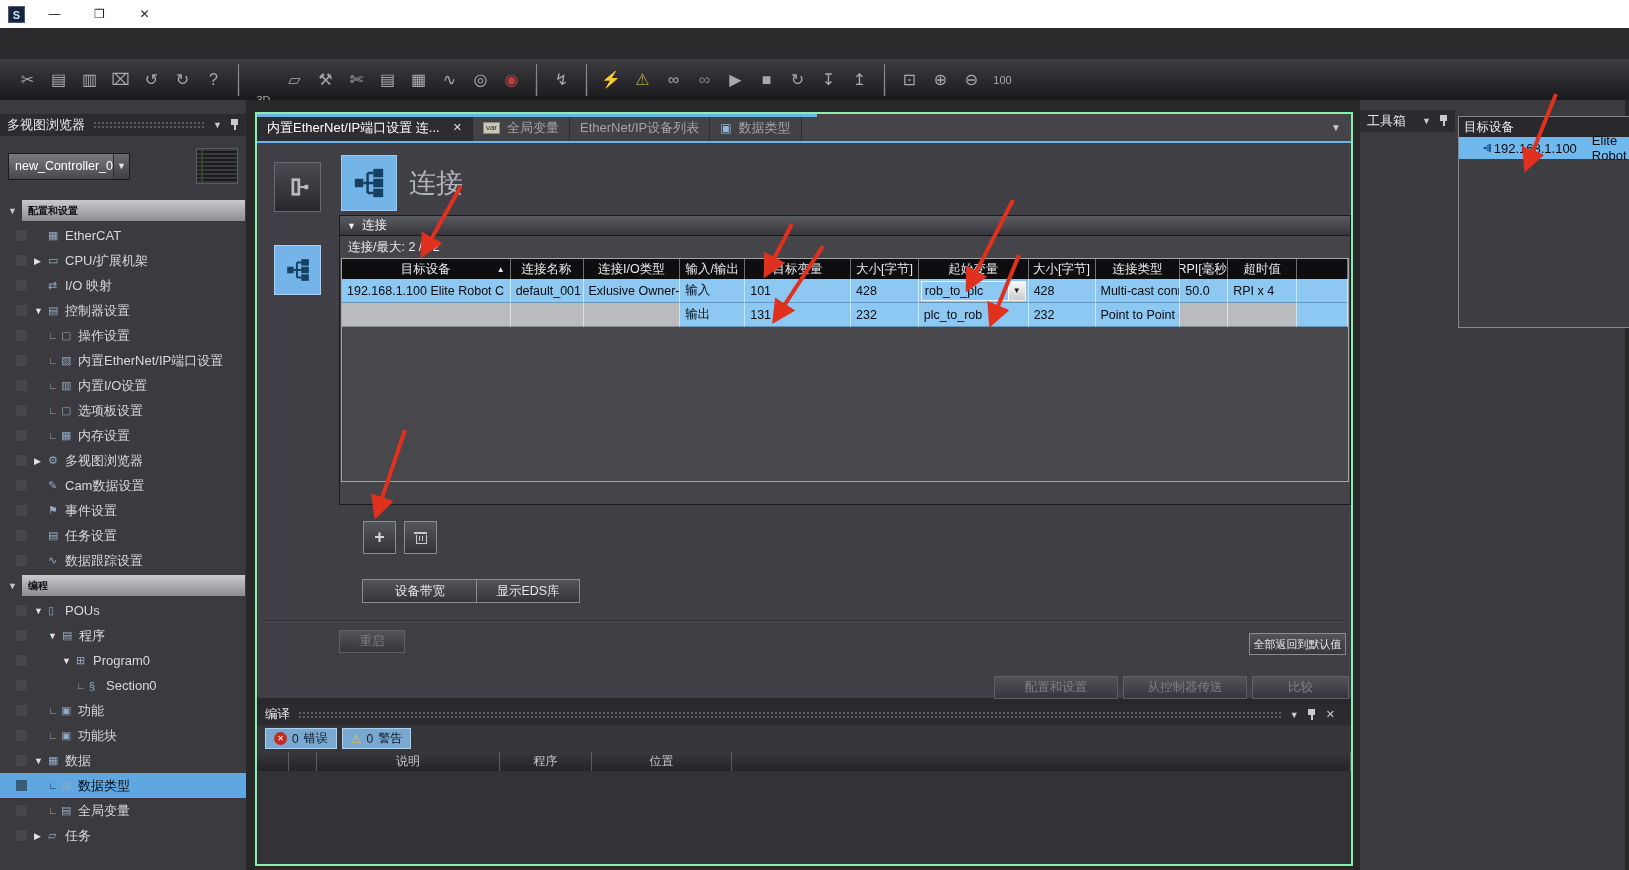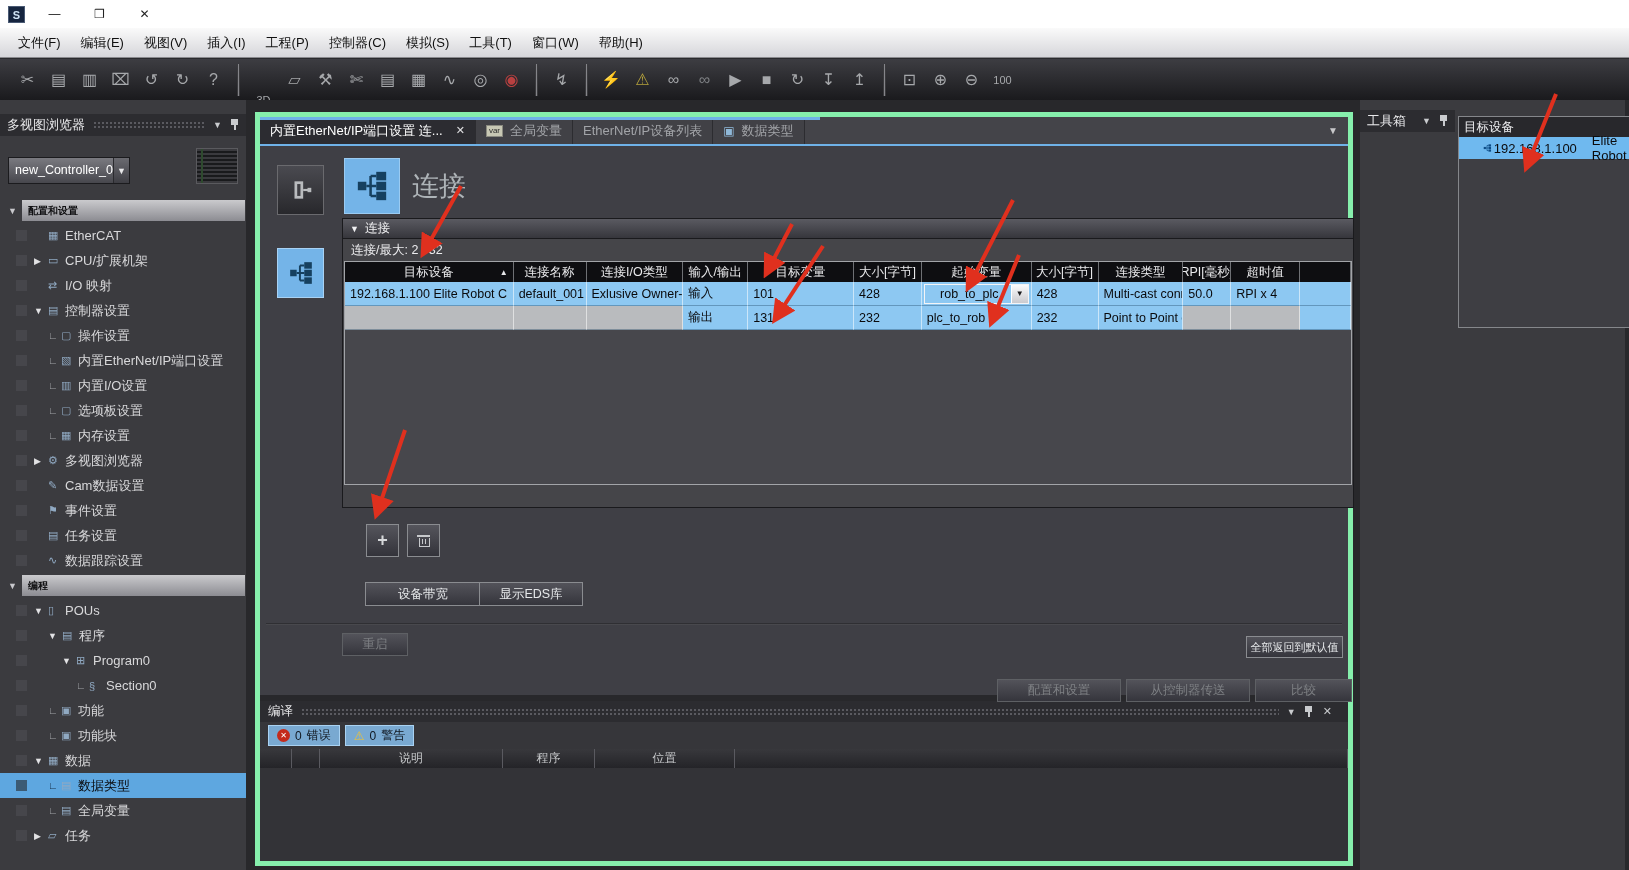--- a/index.html
+++ b/index.html
@@ -39,21 +39,21 @@
                 background:#3B3B3F; padding-top:14px; display:flex; flex-direction:column; }
   .panel-header { height:22px; background:#2C2C30; display:flex; align-items:center;
                   padding:0 7px; color:#E8E8EA; font-size:13px; flex:none; }
   .ph-dots { flex:1; height:8px; margin:0 8px;
              background-image:radial-gradient(#5A5A60 1px, transparent 1px); background-size:4px 4px; }
   .ph-chev { color:#C9CBCE; font-size:9px; margin-right:8px; }
   .pin { display:inline-block; width:9px; height:12px; position:relative; }
   .pin::before { content:""; position:absolute; left:1px; top:0; width:7px; height:6px; background:#C9CBCE; }
   .pin::after  { content:""; position:absolute; left:4px; top:6px; width:2px; height:5px; background:#C9CBCE; }
 
-  .controller-row { display:flex; align-items:flex-end; justify-content:space-between;
+  .controller-row { display:flex; align-items:center; justify-content:space-between;
                     margin:12px 6px 0 8px; flex:none; }
   .ctrl-select { width:122px; height:27px; display:flex; border:1px solid #1B1B1E;
                  background:linear-gradient(#7A7A80,#47474D); }
   .ctrl-select .lbl { flex:1; color:#FFF; font-size:12.5px; line-height:25px; padding-left:6px; }
   .ctrl-select .arr { width:20px; border-left:1px solid #2A2A2E; background:linear-gradient(#6A6A70,#3E3E44);
                       color:#E8E8EA; font-size:9px; display:flex; align-items:center; justify-content:center; }
   .ctrl-img { width:42px; height:36px; margin-right:2px; background:#141417; border:1px solid #5A5A5E;
               background-image:linear-gradient(90deg,#2E4A2E 2px,transparent 2px),
                  repeating-linear-gradient(#3A3A3E 0 2px, #191A1C 2px 4px);
               background-size:6px 100%, 100% 100%; background-repeat:no-repeat; background-position:4px 0,0 0; }
@@ -66,21 +66,21 @@
   .tr-arrow { width:14px; font-size:9px; color:#E2E2E4; flex:none; }
   .tr-prefix { width:13px; font-size:10px; color:#9FA1A5; flex:none; }
   .tree-row.selected .tr-prefix { color:#17324A; }
   .tr-icon { width:17px; font-size:11px; color:#90A9C2; flex:none; }
   .tr-sect-arrow { width:14px; font-size:9px; color:#C8C8CC; flex:none; }
   .tr-sect-bar { flex:1; height:21px; line-height:21px; margin-right:1px; padding-left:6px;
                  background:linear-gradient(#CACACD,#8C8C92); color:#101012; font-weight:bold; font-size:10px; }
 
   
   .center-col { position:absolute; left:255px; top:12px; width:1098px; height:754px;
-                border:5px solid #86efac; background:#3F3F45; display:flex; flex-direction:column; }
+                border:2px solid #86efac; background:#3F3F45; display:flex; flex-direction:column; }
   .tabstrip { height:29px; background:#444449; display:flex; position:relative;
               border-bottom:2px solid #6FB2E8; flex:none; }
   .tabstrip::before { content:""; position:absolute; left:0; top:0; width:560px; height:3px; background:#6FB2E8; }
   .tab { display:flex; align-items:center; padding:0 10px; font-size:13px; gap:7px;
          border-right:1px solid #2C2C30; }
   .tab.active { background:#2C2C31; color:#FFFFFF; }
   .tab.inactive { background:#414146; color:#A2A4A8; }
   .tab-close { font-size:11px; color:#E0E0E2; margin-left:6px; }
   .tab-var-icon { font-size:8px; color:#2A2A2A; background:#C8C8B4; border:1px solid #8A8A80;
                   padding:0 2px; line-height:10px; height:12px; }
@@ -103,21 +103,21 @@
   .gb-bar .chev { font-size:9px; }
   .gb-cap { height:22px; line-height:22px; padding-left:8px; color:#ECECEE; font-size:12.5px; }
   .gb-table { margin-left:1px; width:1008px; height:224px; border:1px solid #A2A4A8; background:#47474C; }
   .tbl-head { display:flex; height:20px; background:#0E0E11; }
   .th-cell { color:#EAEAEC; font-size:12.5px; display:flex; align-items:center; justify-content:center;
              border-right:1px solid #6E7074; overflow:hidden; white-space:nowrap; position:relative; }
   .th-sort { position:absolute; right:5px; font-size:8px; color:#E8E8EA; }
   .tbl-row { display:flex; height:24px; }
   .td-cell { font-size:12.5px; color:#0A0A0C; border-right:1px solid rgba(255,255,255,.55);
              border-bottom:1px solid rgba(20,60,90,.35); padding-left:5px; display:flex; align-items:center;
-             overflow:hidden; white-space:nowrap; background:#8DC8F2;text-align:center; }
+             overflow:hidden; white-space:nowrap; background:#8DC8F2; }
   .td-cell.grey { background:#B9BBBE; }
   .combo { flex:1; height:20px; border:1px solid #F4F4F6; display:flex; align-items:center; margin-right:2px; }
   .combo .cv { flex:1; padding-left:3px; overflow:hidden; white-space:nowrap; }
   .combo .cb { width:17px; height:100%; background:linear-gradient(#FBFBFC,#CACACE); border-left:1px solid #FFF;
                color:#1A1A1C; font-size:8px; display:flex; align-items:center; justify-content:center; }
 
   .sq-btn { position:absolute; width:33px; height:33px; border:1px solid #8A8C90;
             background:linear-gradient(#55555C,#33333A); color:#D6D8DA; display:flex;
             align-items:center; justify-content:center; font-size:18px; font-weight:bold; }
   .push-btn { position:absolute; height:24px; border:1px solid #8A8C90; color:#E6E8EA; font-size:12.5px;
@@ -180,32 +180,20 @@
 
   <div class="titlebar">
     <div class="app-logo">S</div>
     <div class="win-controls">
         <div class="win-btn">—</div>
         <div class="win-btn">❒</div>
         <div class="win-btn">✕</div>
       </div>
   </div>
 
-  <div class="menubar">
-      <span class="menu-item">文件(F)</span>
-      <span class="menu-item">编辑(E)</span>
-      <span class="menu-item">视图(V)</span>
-      <span class="menu-item">插入(I)</span>
-      <span class="menu-item">工程(P)</span>
-      <span class="menu-item">控制器(C)</span>
-      <span class="menu-item">模拟(S)</span>
-      <span class="menu-item">工具(T)</span>
-      <span class="menu-item">窗口(W)</span>
-      <span class="menu-item">帮助(H)</span>
-    </div>
 
   <div class="toolbar">
       <span class="tb-group">
         <span class="tb-icon">✂</span>
         <span class="tb-icon">▤</span>
         <span class="tb-icon">▥</span>
         <span class="tb-icon">⌧</span>
         <span class="tb-icon">↺</span>
         <span class="tb-icon">↻</span>
         <span class="tb-icon">?</span>

